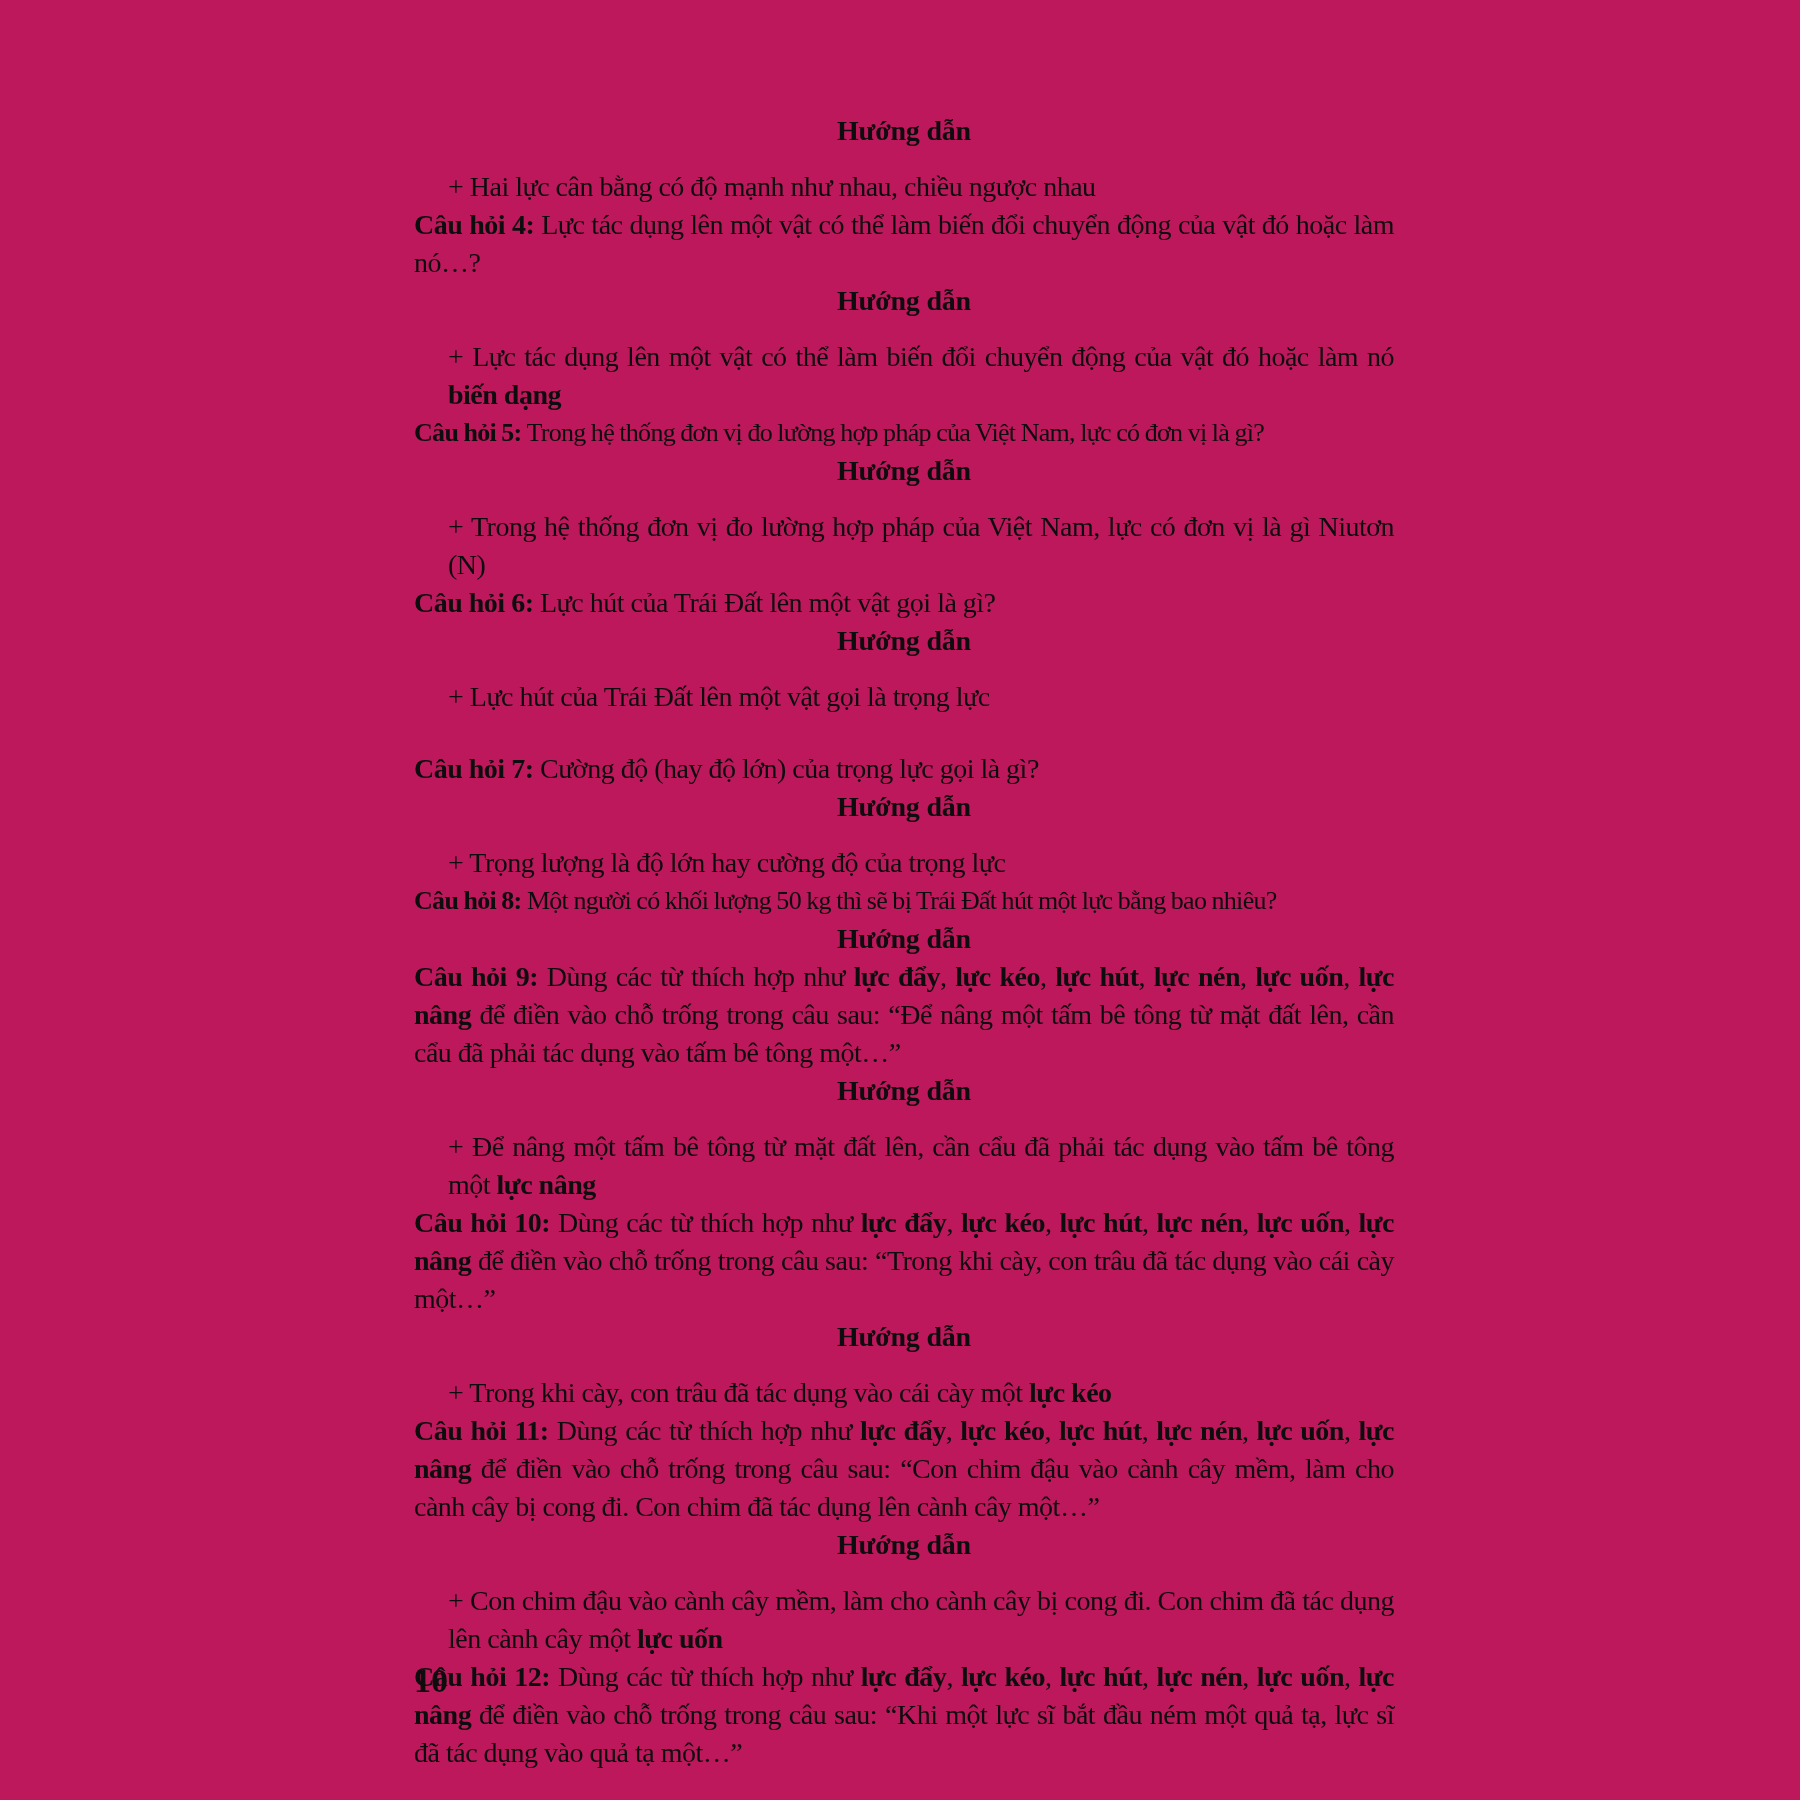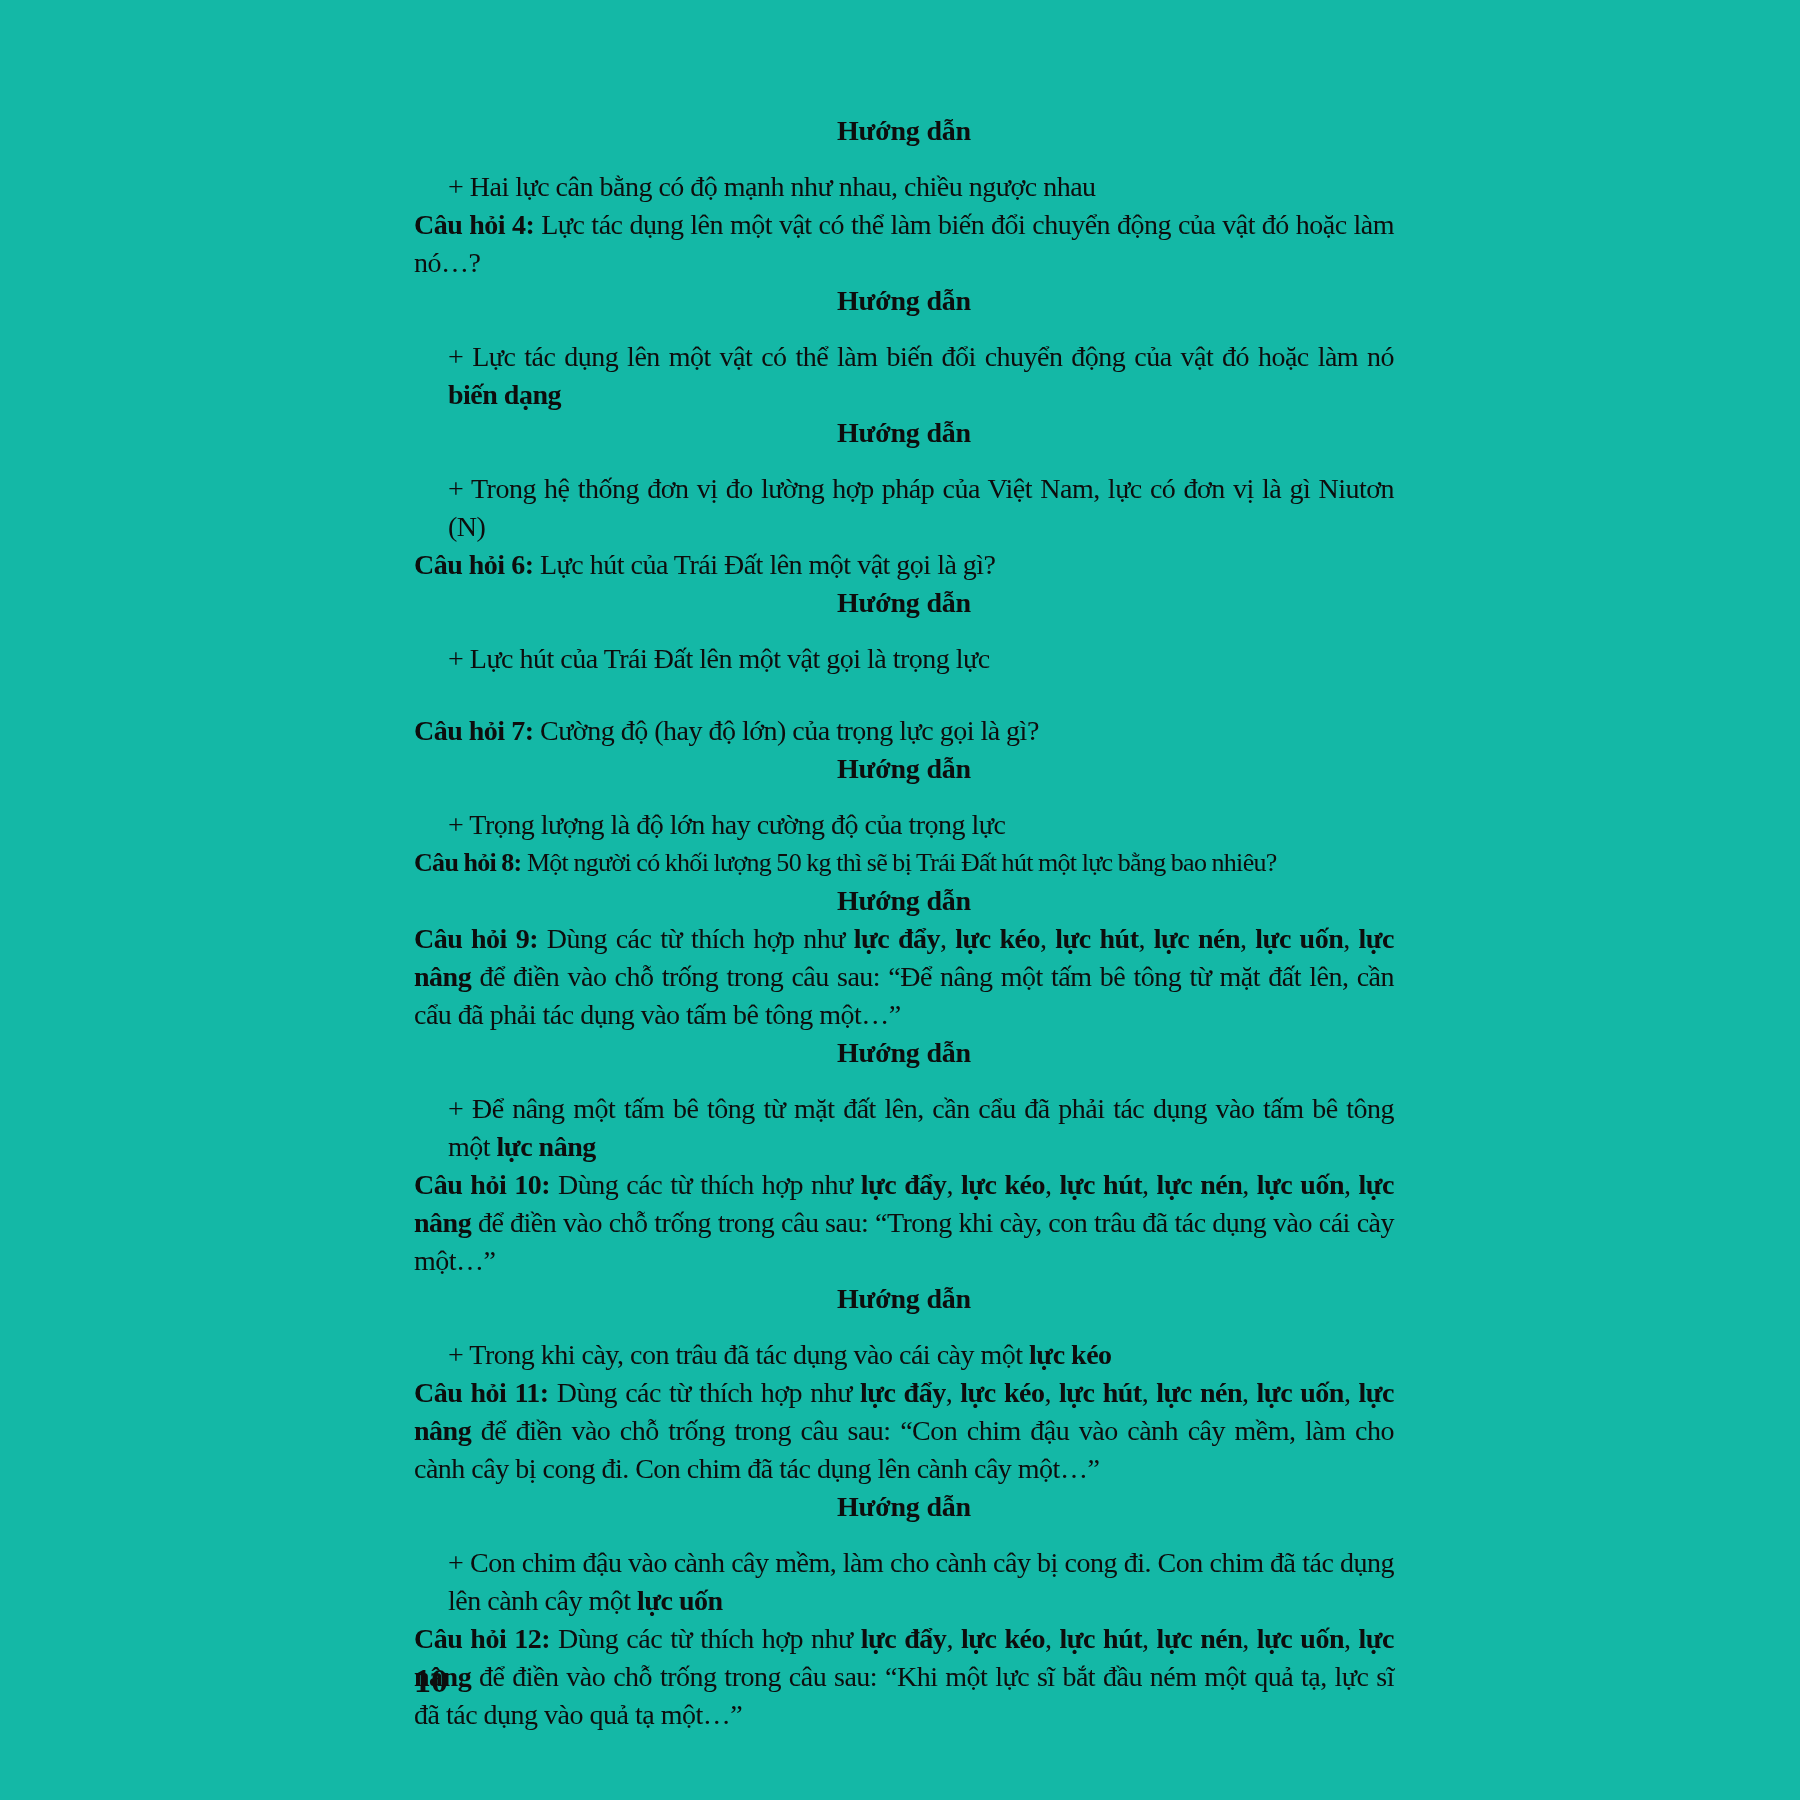--- a/index.html
+++ b/index.html
@@ -11,21 +11,21 @@
     width: 1800px;
     height: 1800px;
     position: relative;
     font-family: "Liberation Serif", "DejaVu Serif", serif;
     color: #0d0d0d;
     overflow: hidden;
   }
   .page {
     position: absolute;
     inset: 0;
-    background: #14b8a6;
+    background: #be185d;
   }
   .content {
     position: absolute;
     left: 414px;
     top: 112px;
     width: 980px;
     font-size: 28px;
     line-height: 38px;
     letter-spacing: -0.5px;
     text-align: justify;
@@ -63,20 +63,21 @@
 </head>
 <body>
 
 <div class="page">
   <main class="content">
       <p class="block heading"><span class="b">Hướng dẫn</span></p>
       <p class="block answer"><span>+ Hai lực cân bằng có độ mạnh như nhau, chiều ngược nhau</span></p>
       <p class="block question"><span class="b">Câu hỏi 4:</span><span> Lực tác dụng lên một vật có thể làm biến đổi chuyển động của vật đó hoặc làm nó…?</span></p>
       <p class="block heading"><span class="b">Hướng dẫn</span></p>
       <p class="block answer"><span>+ Lực tác dụng lên một vật có thể làm biến đổi chuyển động của vật đó hoặc làm nó </span><span class="b">biến dạng</span></p>
+      <p class="block question condensed"><span class="b">Câu hỏi 5:</span><span> Trong hệ thống đơn vị đo lường hợp pháp của Việt Nam, lực có đơn vị là gì?</span></p>
       <p class="block heading"><span class="b">Hướng dẫn</span></p>
       <p class="block answer"><span>+ Trong hệ thống đơn vị đo lường hợp pháp của Việt Nam, lực có đơn vị là gì Niutơn (N)</span></p>
       <p class="block question"><span class="b">Câu hỏi 6:</span><span> Lực hút của Trái Đất lên một vật gọi là gì?</span></p>
       <p class="block heading"><span class="b">Hướng dẫn</span></p>
       <p class="block answer"><span>+ Lực hút của Trái Đất lên một vật gọi là trọng lực</span></p>
       <p class="block spacer"></p>
       <p class="block question"><span class="b">Câu hỏi 7:</span><span> Cường độ (hay độ lớn) của trọng lực gọi là gì?</span></p>
       <p class="block heading"><span class="b">Hướng dẫn</span></p>
       <p class="block answer"><span>+ Trọng lượng là độ lớn hay cường độ của trọng lực</span></p>
       <p class="block question condensed"><span class="b">Câu hỏi 8:</span><span> Một người có khối lượng 50 kg thì sẽ bị Trái Đất hút một lực bằng bao nhiêu?</span></p>

